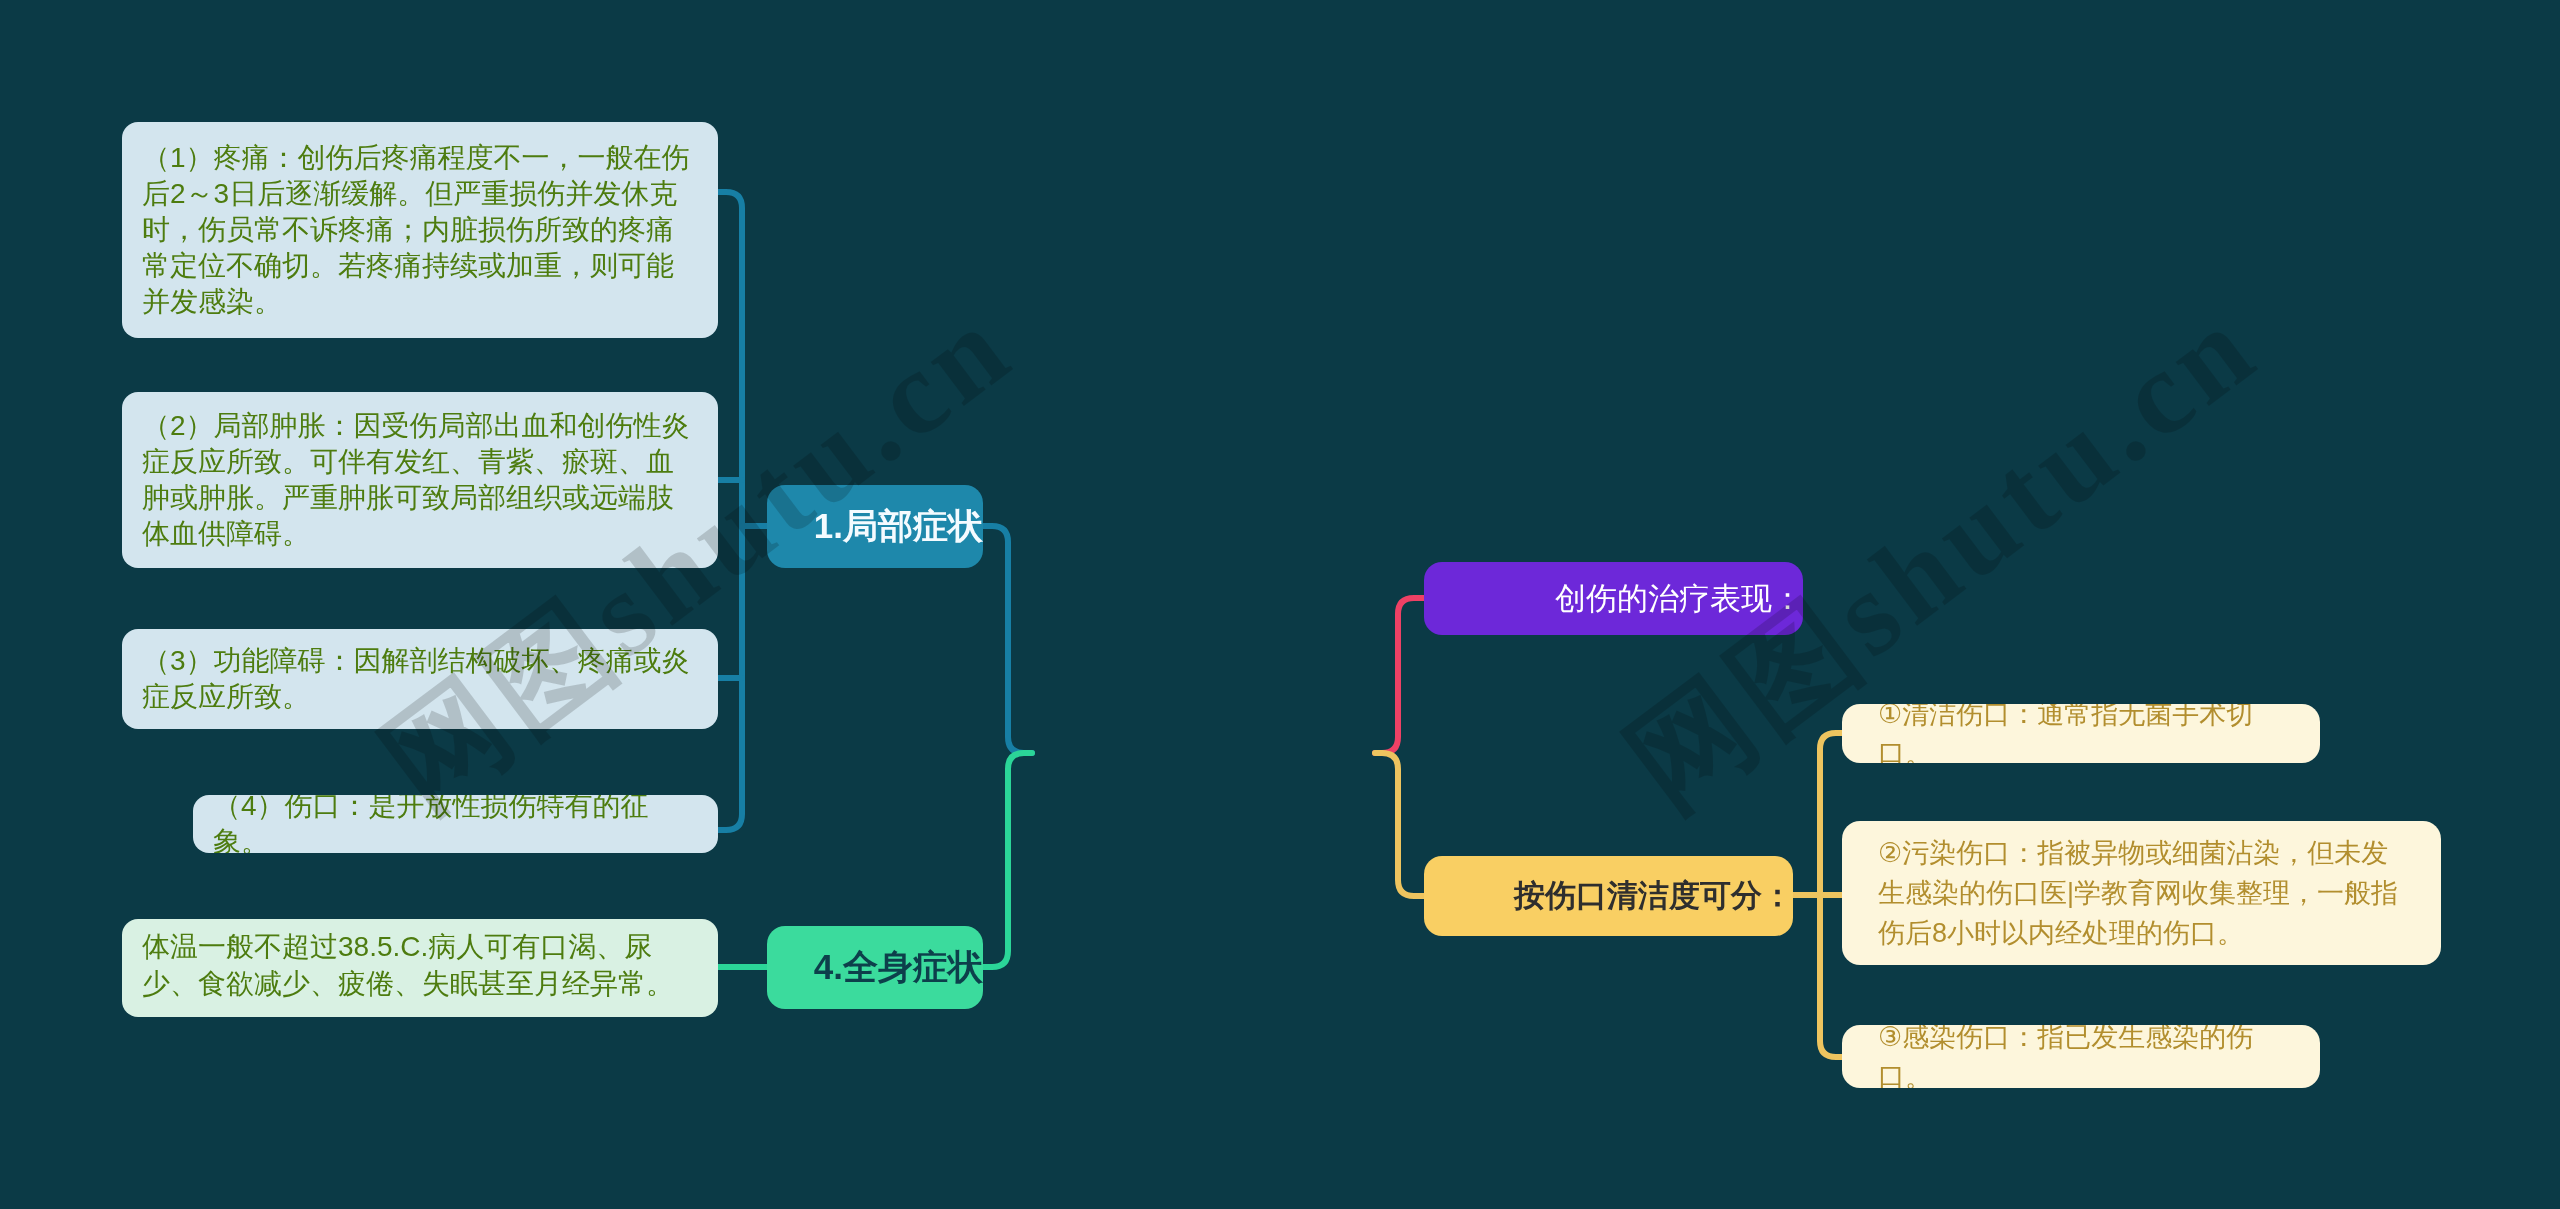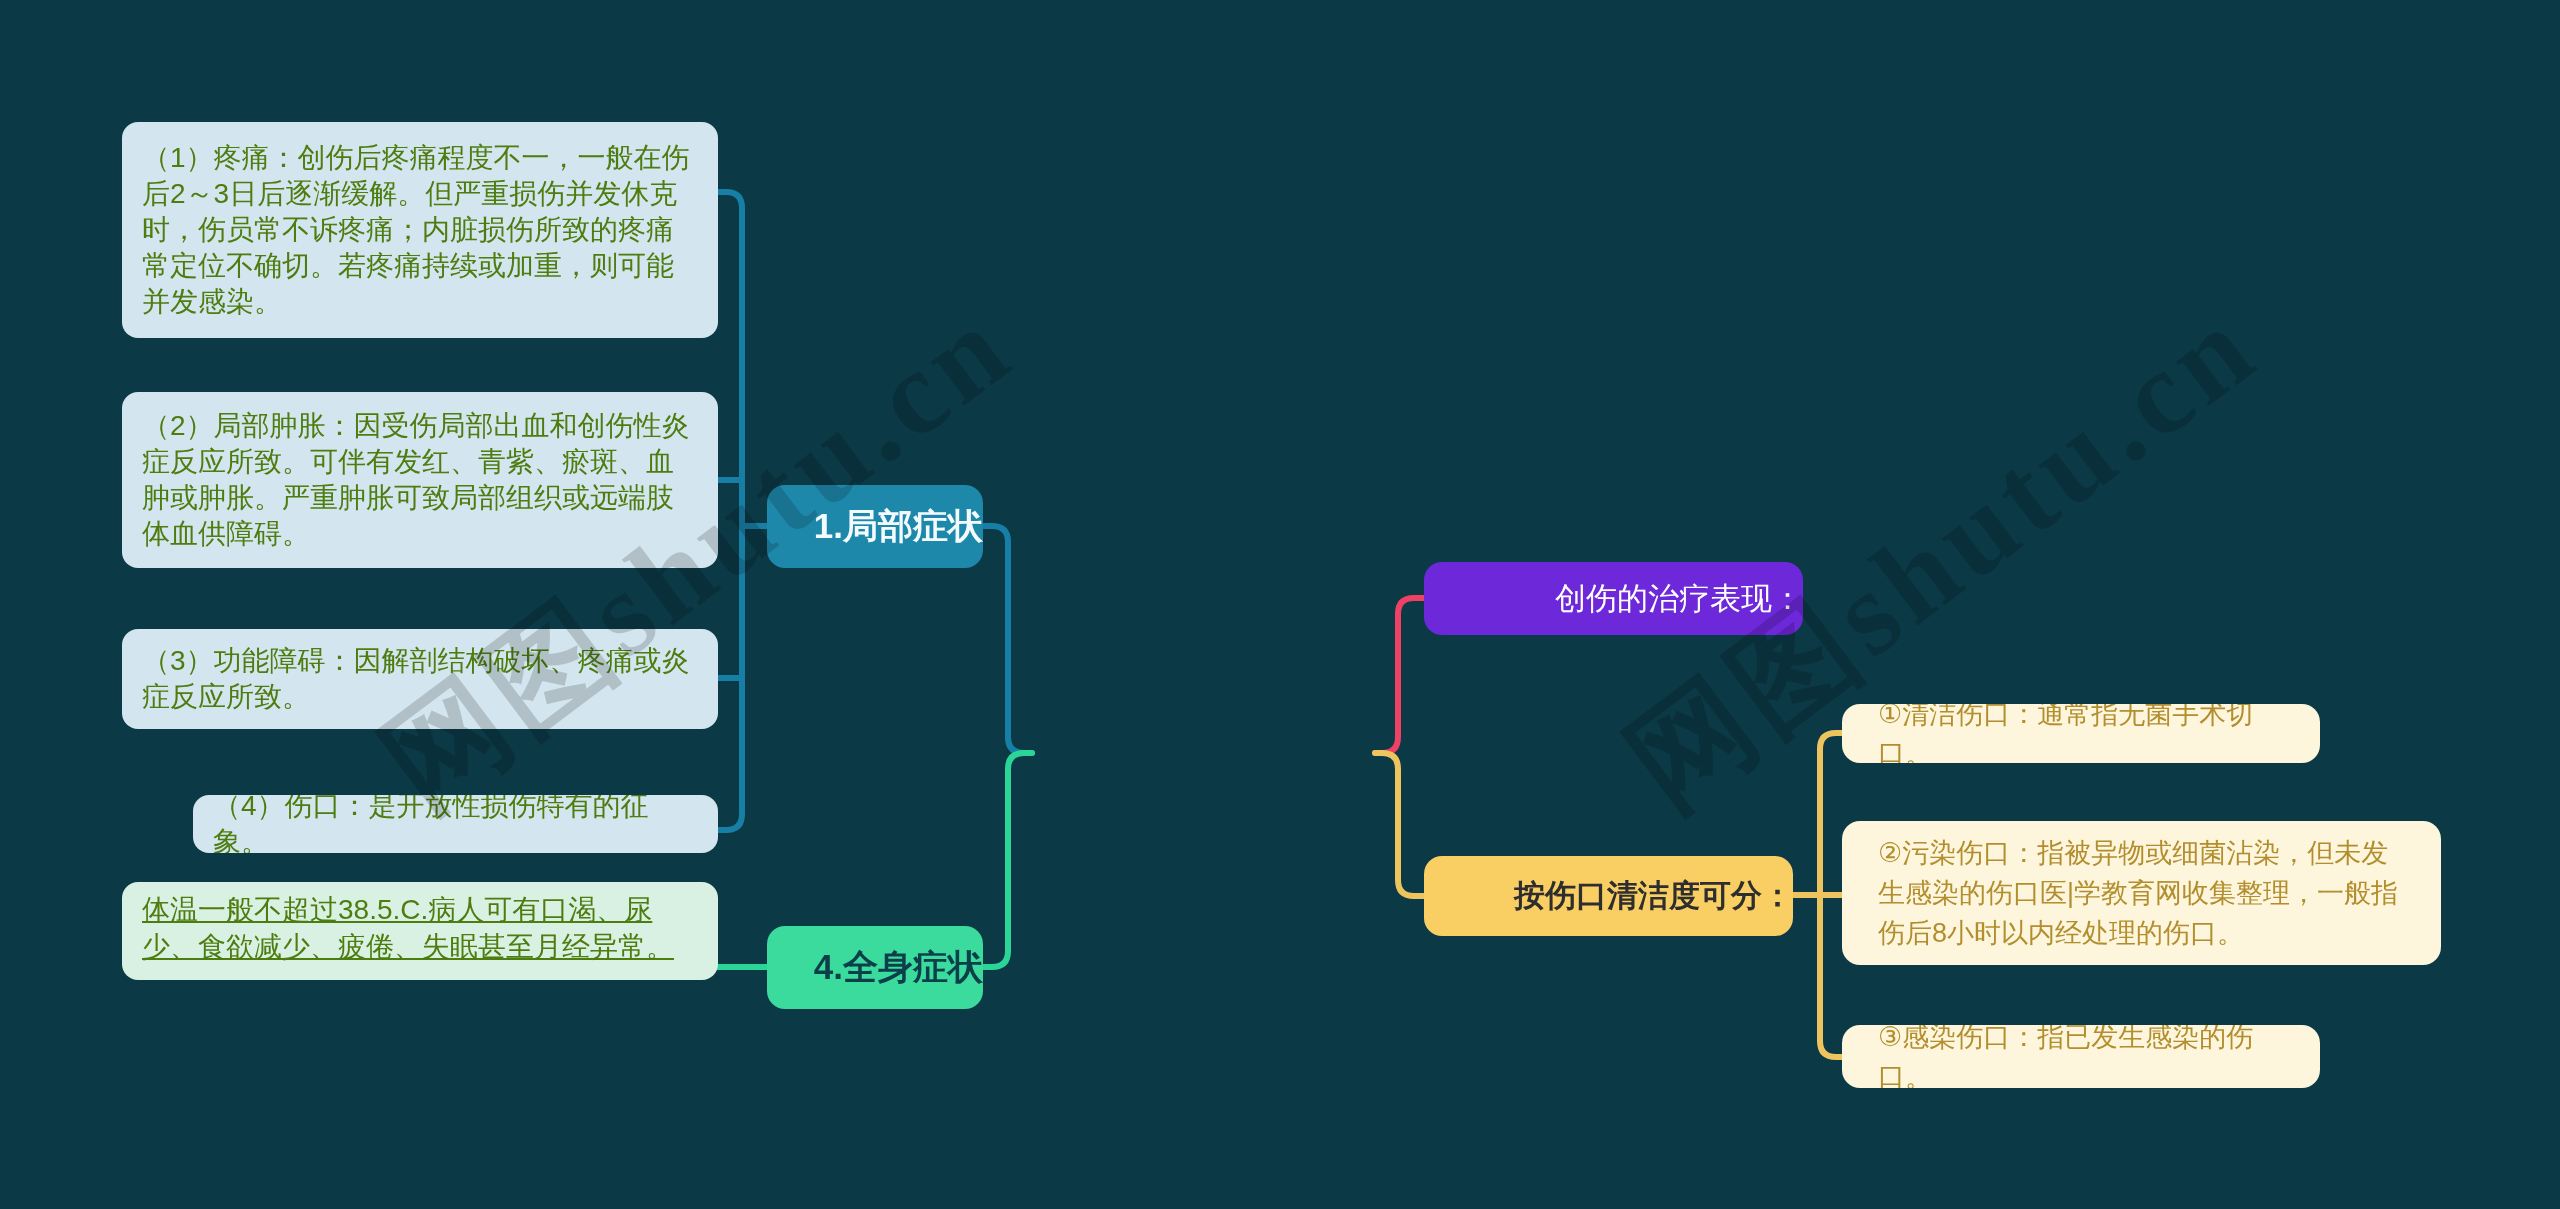--- a/index.html
+++ b/index.html
@@ -46,21 +46,21 @@
     background:#6d28d9;color:#ffffff;font-size:31px;font-weight:500;
   }
   #node-cleanliness{
     left:1424px;top:856px;width:369px;height:80px;
     background:#f9cf63;color:#2e2e2e;font-size:31px;font-weight:700;
   }
   #node-pain        {left:122px;top:122px;width:596px;height:216px;}
   #node-swelling    {left:122px;top:392px;width:596px;height:176px;}
   #node-dysfunction {left:122px;top:629px;width:596px;height:100px;padding-top:12px;padding-bottom:12px;}
   #node-wound       {left:193px;top:795px;width:525px;height:58px;padding-top:8px;padding-bottom:8px;}
-  #node-temperature {left:122px;top:882px;width:596px;height:98px;line-height:37px;padding-top:10px;text-decoration:underline;}
+  #node-temperature {left:122px;top:919px;width:596px;height:98px;line-height:37px;padding-top:10px;}
   #node-clean       {left:1842px;top:704px;width:478px;height:59px;}
   #node-contaminated{left:1842px;top:821px;width:599px;height:144px;justify-content:center;}
   #node-infected    {left:1842px;top:1025px;width:478px;height:63px;}
   .watermark{
     position:absolute;z-index:3;pointer-events:none;white-space:nowrap;
     font-family:"Liberation Serif","DejaVu Serif",serif;font-weight:700;
     color:rgba(0,0,0,0.16);letter-spacing:7px;transform-origin:0 50%;
     transform:rotate(-37deg);font-size:120px;
   }
   #wm-left {left:400px;top:700px;}

